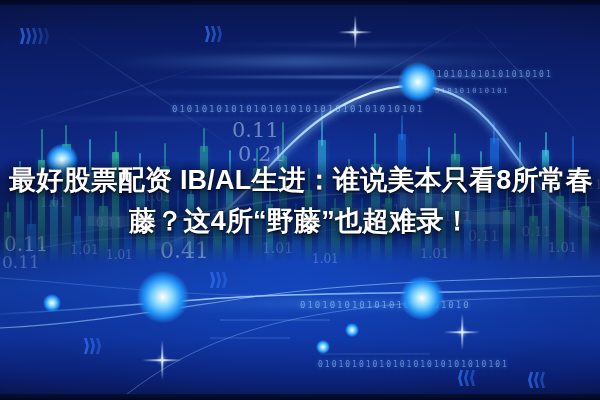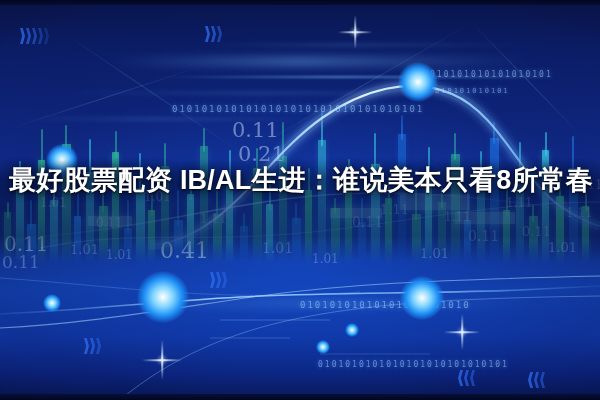--- a/index.html
+++ b/index.html
@@ -408,17 +408,18 @@
       <div class="node" style="left: 345px; top: 323px; width: 14px; height: 14px;"></div>
       <div class="node" style="left: 316px; top: 340px; width: 14px; height: 14px;"></div>
       <div class="node" style="left: 46px; top: 144px; width: 32px; height: 32px;"></div>
     </div>
 
   <div class="bg-vignette"></div>
   <div class="scrim"></div>
 
   <div id="headline">
     <span class="l1">最好股票配资 IB/AL生进：谁说美本只看8所常春</span>
+    <span class="l2">藤？这4所“野藤”也超难录！</span>
   </div>
 
   <div class="edge-top"></div>
   <div class="edge-bottom"></div>
 </div>
 
 </body></html>

